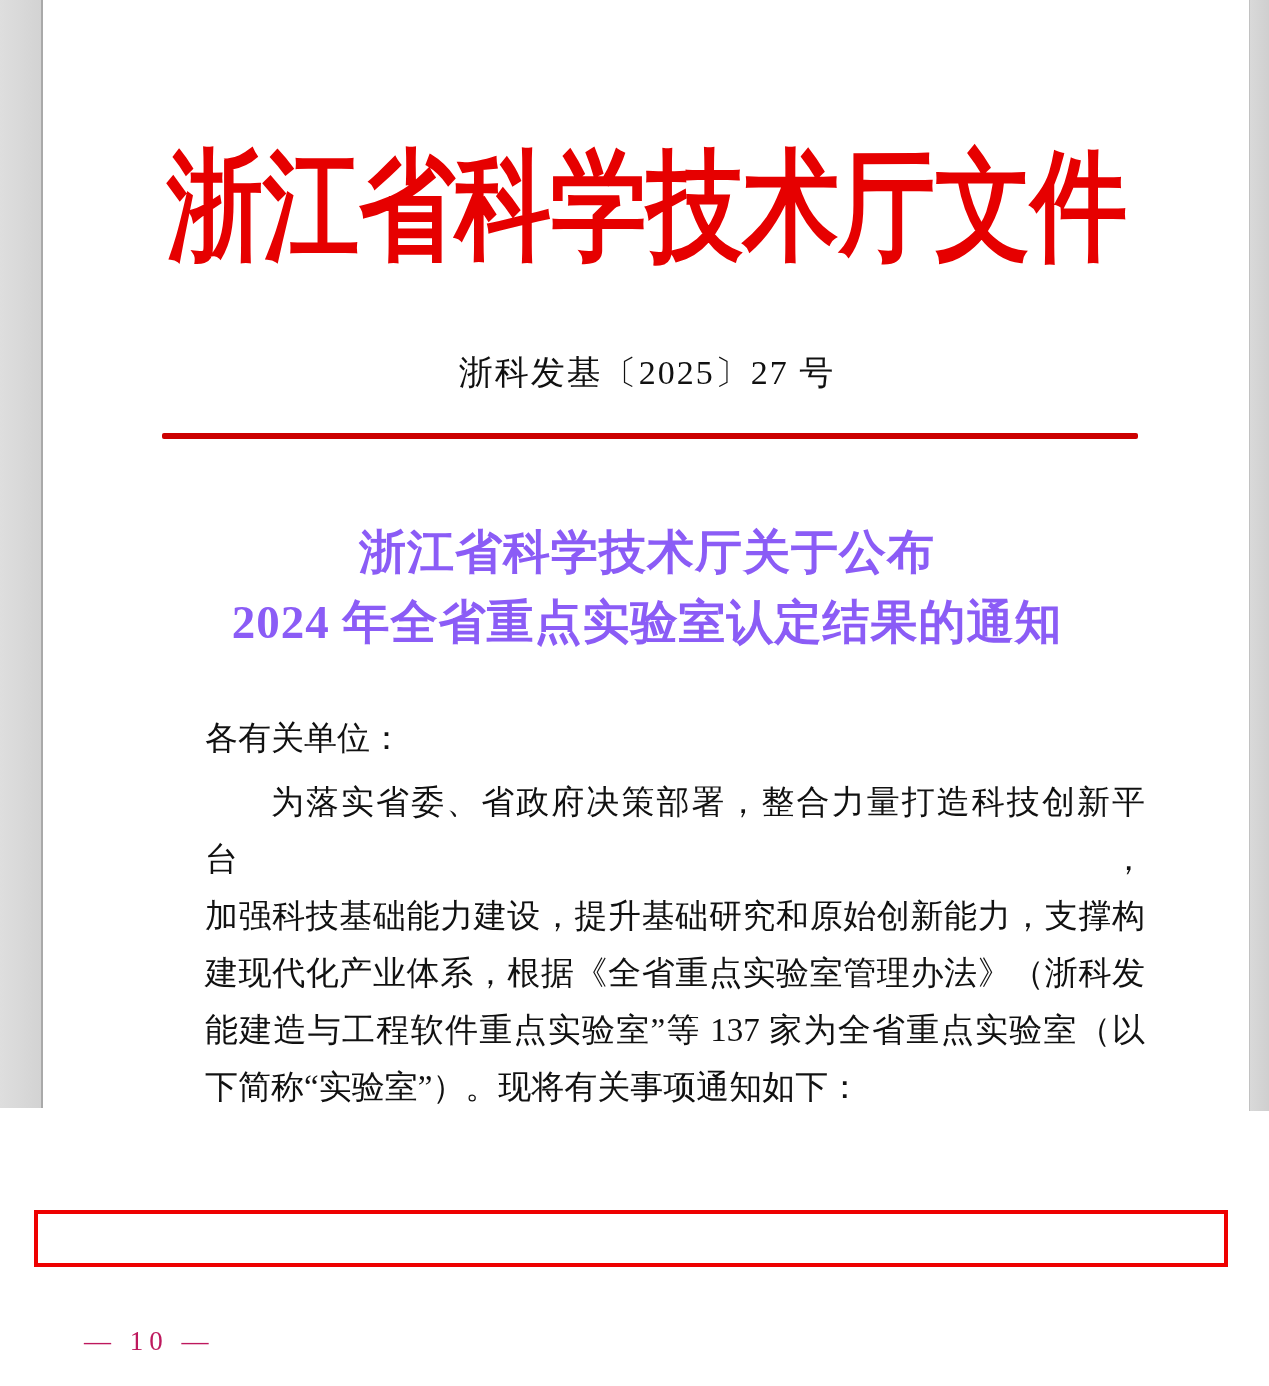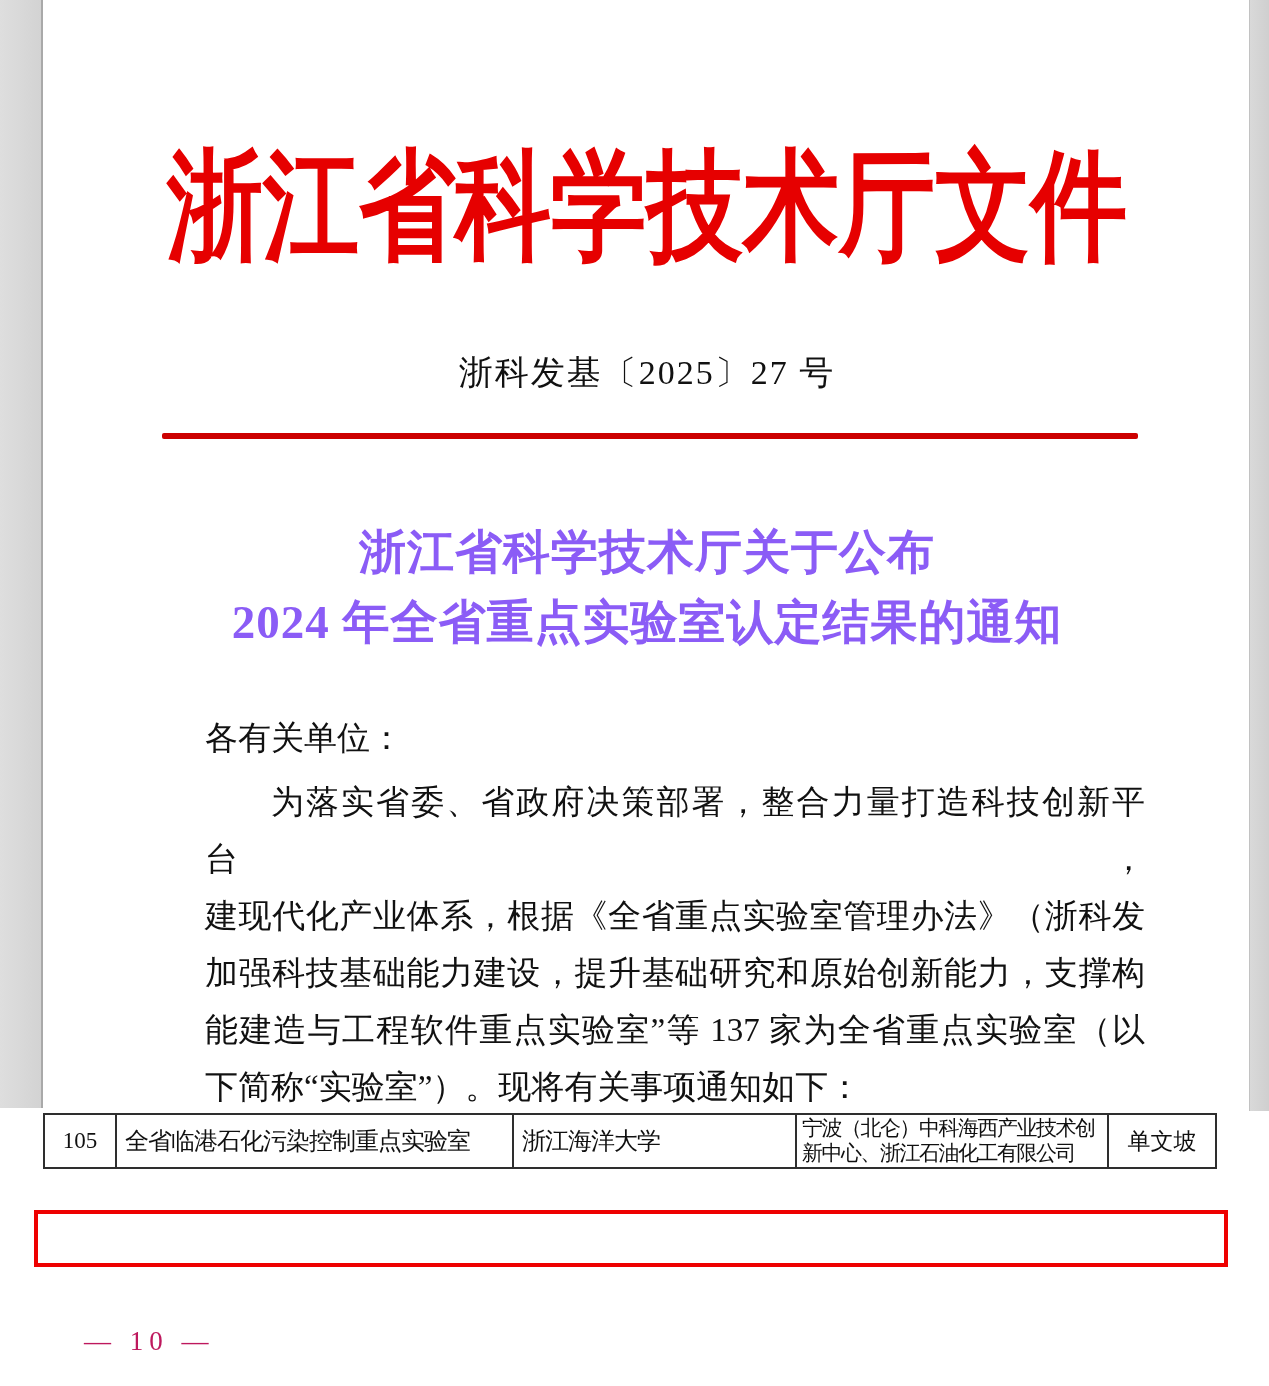--- a/index.html
+++ b/index.html
@@ -118,40 +118,33 @@
 
 <div class="red-rule"></div>
 
 <div class="notice-title line1">浙江省科学技术厅关于公布</div>
 <div class="notice-title line2">2024 年全省重点实验室认定结果的通知</div>
 
 <div class="salutation">各有关单位：</div>
 
 <div class="body-par">
   <div class="line fill indent">为落实省委、省政府决策部署，整合力量打造科技创新平台，</div>
+  <div class="line fill">加强科技基础能力建设，提升基础研究和原始创新能力，支撑构</div>
   <div class="line fill">建现代化产业体系，根据《全省重点实验室管理办法》（浙科发</div>
-  <div class="line fill">加强科技基础能力建设，提升基础研究和原始创新能力，支撑构</div>
   <div class="line fill">能建造与工程软件重点实验室”等 137 家为全省重点实验室（以</div>
   <div class="line">下简称“实验室”）。现将有关事项通知如下：</div>
 </div>
 
 <table class="lab-table">
   <colgroup>
     <col style="width:72px">
     <col style="width:397px">
     <col style="width:283px">
     <col style="width:312px">
     <col style="width:108px">
   </colgroup>
   <tbody>
-      <tr>
-    <td class="c-no">105</td>
-    <td class="c-lab">全省临港石化污染控制重点实验室</td>
-    <td class="c-host">浙江海洋大学</td>
-    <td class="c-partners">宁波（北仑）中科海西产业技术创新中心、浙江石油化工有限公司</td>
-    <td class="c-director">单文坡</td>
-  </tr>
     </tbody>
 </table>
 
 <div class="highlight-box"></div>
 
 <div class="page-number">— 10 —</div>
 
 </body></html>

